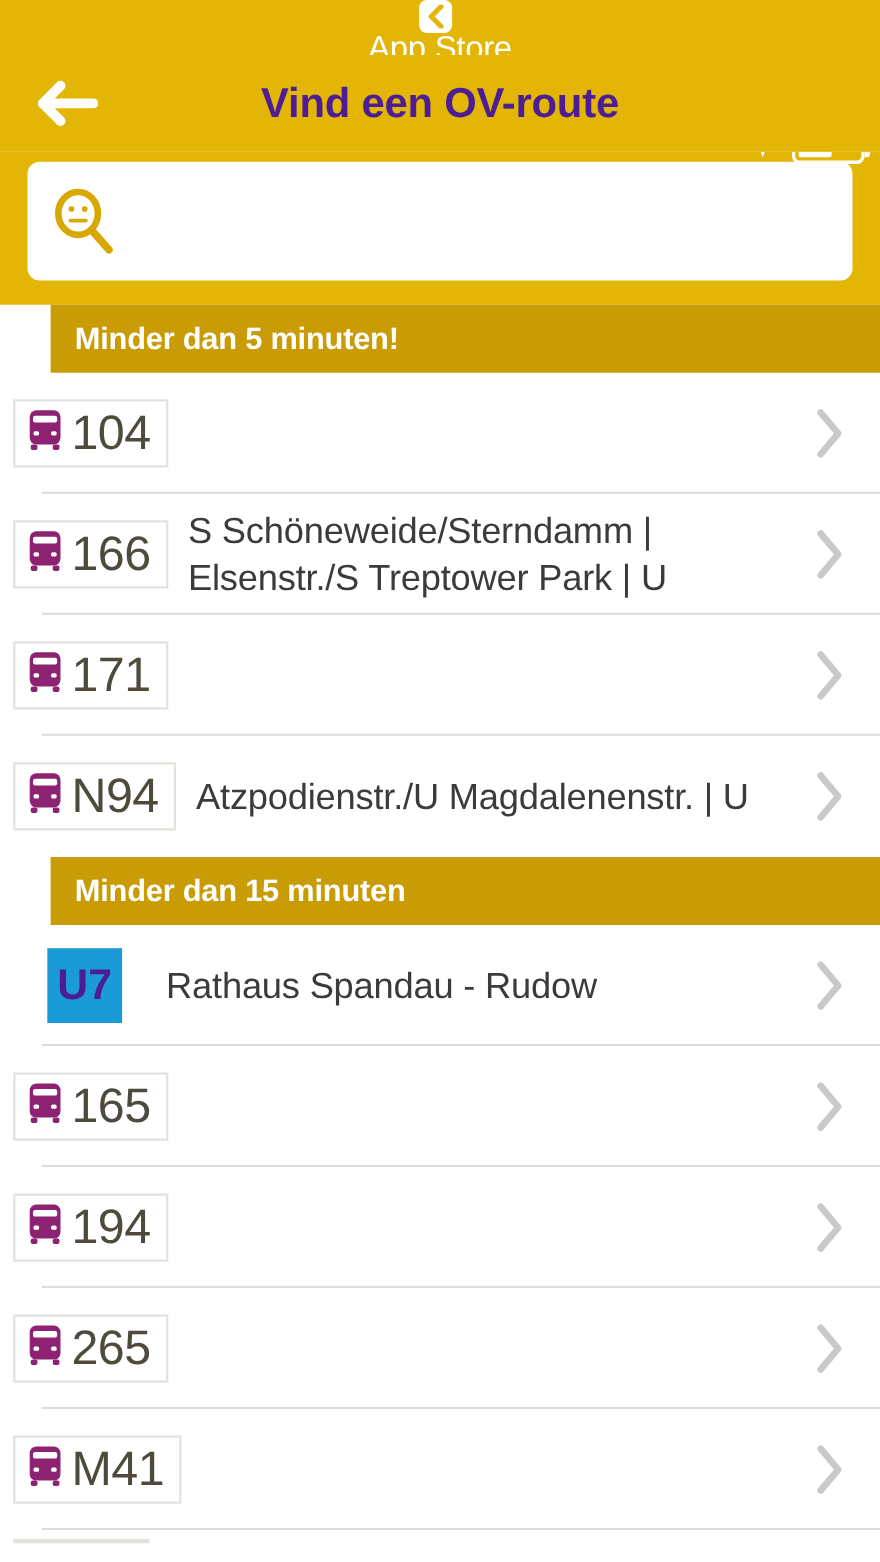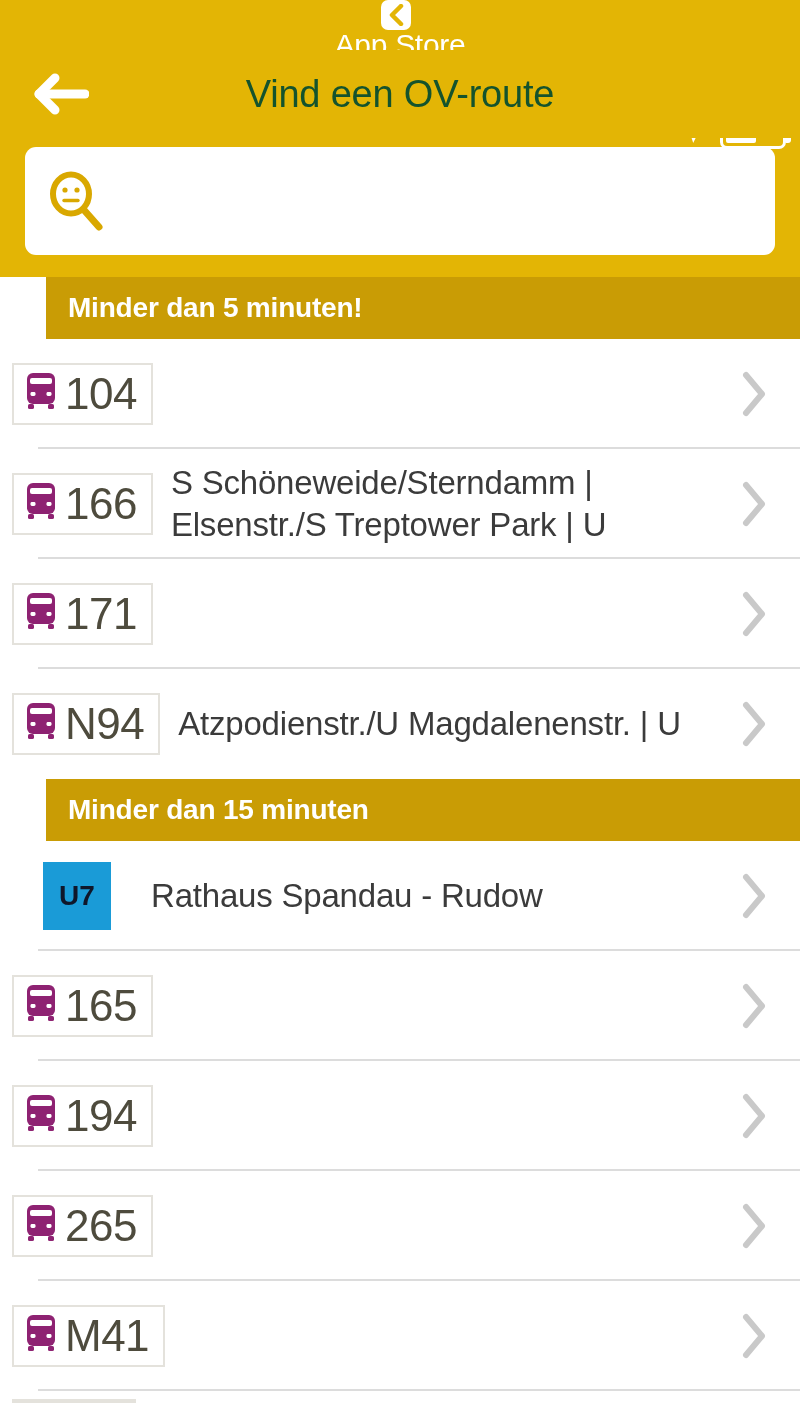--- a/index.html
+++ b/index.html
@@ -42,22 +42,22 @@
   .sb-battery-fill { height:100%; background:#fff; border-radius:2px; }
   .navrow {
     background:#E3B505; height:88px;
     display:flex; align-items:center; position:relative;
   }
   .nav-back {
     position:absolute; left:30px; top:50%; transform:translateY(-50%);
     width:60px; height:48px; display:flex; align-items:center; justify-content:center;
   }
   .nav-title {
-    width:100%; text-align:center; color:#14532d;
-    font-size:38px; font-weight:normal; letter-spacing:-0.2px;
+    width:100%; text-align:center; color:#4c1d95;
+    font-size:38px; font-weight:bold; letter-spacing:-0.2px;
   }
 
   
   .searchwrap { background:#E3B505; padding:9px 25px 22px 25px; }
   .searchbox {
     height:108px; background:#fff; border-radius:11px;
     display:flex; align-items:center; padding:0 22px;
   }
   .search-icon { flex:0 0 auto; margin-right:12px; display:flex; }
   .search-input {
@@ -91,21 +91,21 @@
     padding:6px 14px 6px 10px; min-width:112px;
   }
   .bus-num {
     font-size:44px; color:#4e4b3d; font-weight:400; letter-spacing:-0.5px;
     line-height:1.05; white-space:nowrap;
   }
   .metro-badge {
     background:#1A9BD7; width:68px; height:68px; margin-left:43px;
     display:flex; align-items:center; justify-content:center;
   }
-  .metro-num { color:#0f172a; font-size:28px; font-weight:bold; letter-spacing:0px; }
+  .metro-num { color:#4c1d95; font-size:39px; font-weight:bold; letter-spacing:0px; }
 
   .desc {
     flex:1 1 auto; padding:0 20px 0 18px;
     font-size:33px; color:#3b3b3b; line-height:1.28; letter-spacing:-0.2px;
   }
   .chevron-cell {
     flex:0 0 auto; width:92px; display:flex; align-items:center; justify-content:center;
   }
 
   .partial-row { height:12px; position:relative; background:#fff; }

